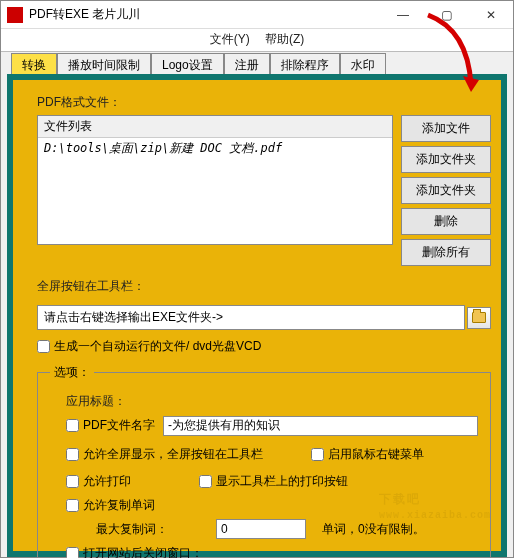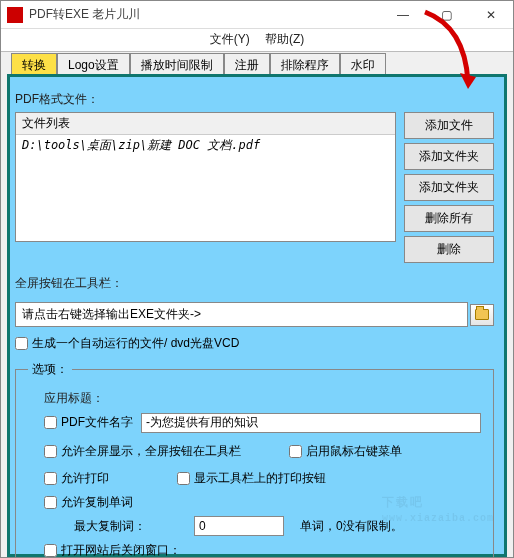--- a/index.html
+++ b/index.html
@@ -1,29 +1,29 @@
 <!DOCTYPE html>
 <html><head>
 <meta charset="utf-8">
 <style>
 * { box-sizing: border-box; margin: 0; padding: 0; font-family: "Microsoft YaHei", SimSun, sans-serif; font-size: 12px; }
 body { background: #f0f0f0; width: 514px; height: 558px; overflow: hidden; }
 .window { width: 514px; height: 558px; background: #fff; border: 1px solid #888; }
 .titlebar { height: 28px; background: #fff; display: flex; align-items: center; border-bottom: 1px solid #ddd; }
 .titlebar .logo { width: 16px; height: 16px; background: #c00; margin: 0 6px; display: inline-block; }
-.titlebar .title { flex: 1; color: #404040; }
+.titlebar .title { flex: 1; color: #000000; }
 .titlebar .wbtn { width: 44px; height: 28px; text-align: center; line-height: 28px; color: #333; }
 .menubar { height: 22px; padding: 0 6px; text-align: center; }
 .menubar span { display: inline-block; padding: 2px 6px; color: #222; }
 .content { background: #f0f0f0; border-top: 1px solid #bbb; height: calc(100% - 50px); padding: 0; }
 .tabs { display: flex; padding-left: 10px; height: 22px; }
 .tabs .tab { padding: 3px 10px 0 10px; border: 1px solid #888; border-top: 1px solid #888; background: #f0f0f0; margin-right: 0; position: relative; top: 1px; border-bottom: none; }
 .tabs .tab.active { background: #fde047; border-bottom: 1px solid #f0f0f0; }
 .tabs .tab:not(.active) { border-bottom: 1px solid #888; background: #f0f0f0; }
-.panel { border: 3px solid #0f766e; margin: 0 6px 6px 6px; background: #7dd3fc; padding: 10px 10px 6px 5px; height: calc(100% - 22px); }
+.panel { border: 6px solid #0f766e; margin: 0 6px 6px 6px; background: #eab308; padding: 10px 10px 6px 24px; height: calc(100% - 22px); }
 .label { color: #222; margin: 4px 0; display: block; }
 .row { display: flex; gap: 8px; }
 .file-list-wrap { display: flex; gap: 8px; }
 .listview { flex: 1; background: #fff; border: 1px solid #888; height: 130px; display: flex; flex-direction: column; }
 .listview .header { background: #f0f0f0; border-bottom: 1px solid #ccc; padding: 2px 6px; }
 .listview .row-item { padding: 2px 6px; font-family: SimSun, monospace; font-style: italic; }
 .btn-col { width: 90px; display: flex; flex-direction: column; gap: 4px; }
 button.gbtn { background: #e5e5e5; border: 1px solid #888; padding: 4px 4px; font-size: 12px; cursor: pointer; }
 .outrow { display: flex; align-items: center; margin-top: 10px; position: relative; }
 .outtext { flex: 1; background: #fff; border: 1px solid #888; padding: 3px 6px; font-family: SimSun, sans-serif; }
@@ -51,39 +51,39 @@
     <div class="wbtn">▢</div>
     <div class="wbtn close">✕</div>
   </div>
   <div class="menubar">
     <span>文件(Y)</span>
     <span>帮助(Z)</span>
   </div>
   <div class="content">
     <div class="tabs">
       <div class="tab active">转换</div>
+      <div class="tab">播放时间限制</div>
       <div class="tab">Logo设置</div>
-      <div class="tab">播放时间限制</div>
       <div class="tab">注册</div>
       <div class="tab">排除程序</div>
       <div class="tab">水印</div>
     </div>
     <div class="panel" style="position:relative;">
       <span class="label">PDF格式文件：</span>
       <div class="file-list-wrap">
         <div class="listview">
           <div class="header">文件列表</div>
           <div class="row-item">D:\tools\桌面\zip\新建 DOC 文档.pdf</div>
         </div>
         <div class="btn-col">
           <button class="gbtn">添加文件</button>
           <button class="gbtn">添加文件夹</button>
           <button class="gbtn">添加文件夹</button>
+          <button class="gbtn">删除</button>
           <button class="gbtn">删除所有</button>
-          <button class="gbtn">删除</button>
         </div>
       </div>
 
       <svg class="arrow-svg" viewBox="0 0 60 90">
         <path d="M5 5 Q 45 20 48 75" stroke="#d40000" stroke-width="5" fill="none"></path>
         <path d="M48 82 L40 66 L56 70 Z" fill="#d40000"></path>
       </svg>
 
       <span class="label" style="margin-top:12px;">全屏按钮在工具栏：</span>
       <div class="outrow">

